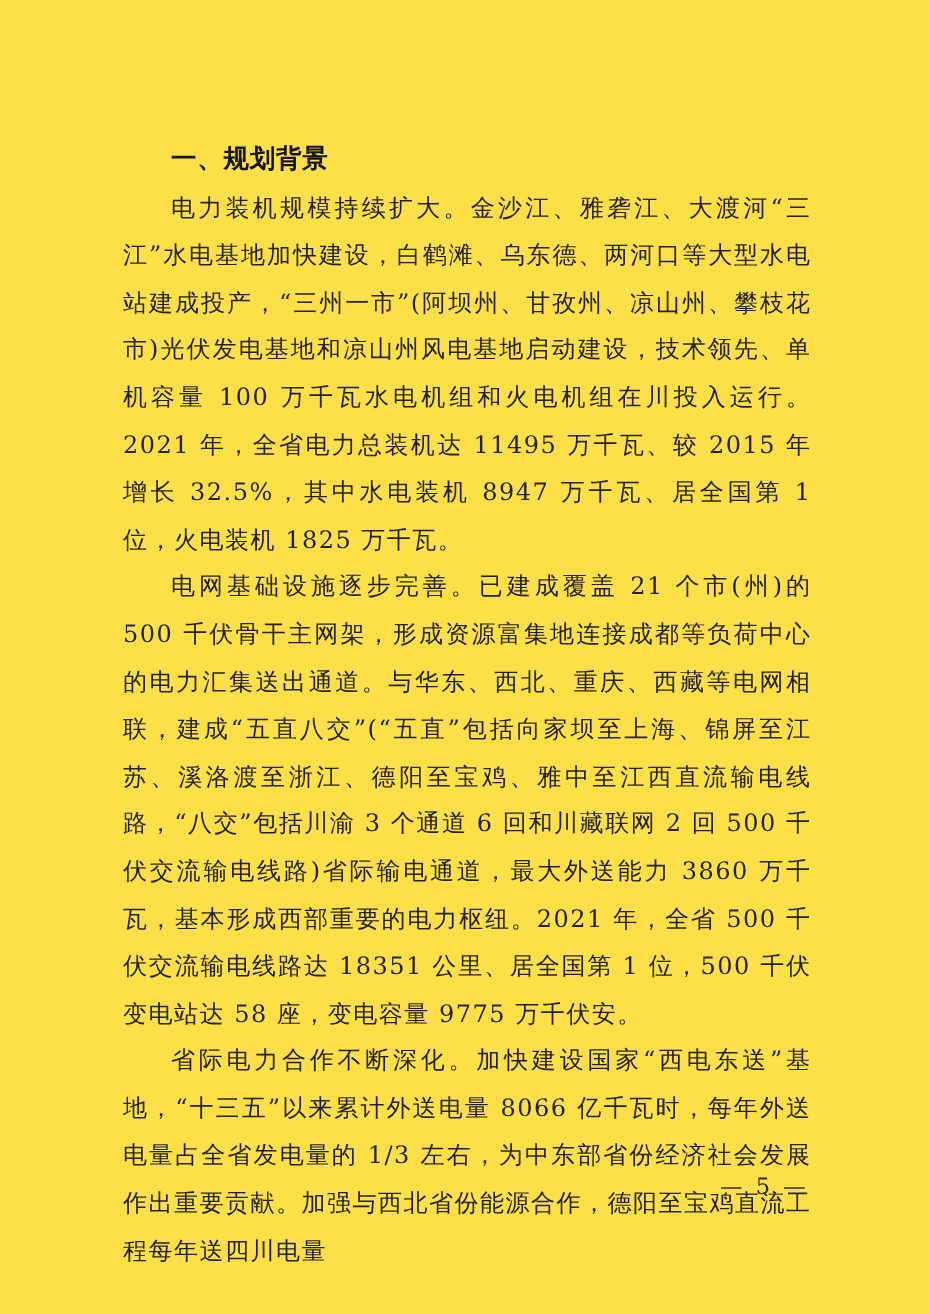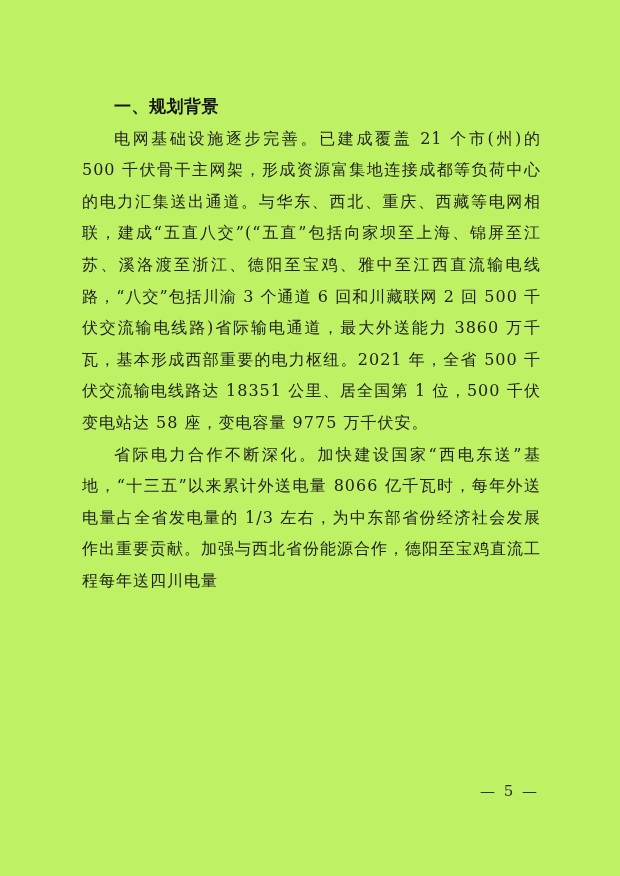--- a/index.html
+++ b/index.html
@@ -4,21 +4,21 @@
 <style>
   html, body {
     margin: 0;
     padding: 0;
     background: #ffffff;
   }
   .page {
     position: relative;
     width: 620px;
     height: 876px;
-    background: #bef264;
+    background: #fde047;
     overflow: hidden;
     color: #1f1f1f;
     font-family: "DejaVu Serif", "Liberation Serif", serif;
   }
   .text-block {
     position: absolute;
     left: 82px;
     top: 91px;
     width: 459px;
   }
@@ -64,17 +64,18 @@
     color: #2b2b2b;
     white-space: nowrap;
   }
 </style>
 </head>
 <body>
 
 <div class="page">
   <div class="text-block">
     <h1 class="section-heading">一、规划背景</h1>
+    <p class="para">电力装机规模持续扩大。金沙江、雅砻江、大渡河“三江”水电基地加快建设，白鹤滩、乌东德、两河口等大型水电站建成投产，“三州一市”(阿坝州、甘孜州、凉山州、攀枝花市)光伏发电基地和凉山州风电基地启动建设，技术领先、单机容量 100 万千瓦水电机组和火电机组在川投入运行。2021 年，全省电力总装机达 11495 万千瓦、较 2015 年增长 32.5%，其中水电装机 8947 万千瓦、居全国第 1 位，火电装机 1825 万千瓦。</p>
     <p class="para">电网基础设施逐步完善。已建成覆盖 21 个市(州)的 500 千伏骨干主网架，形成资源富集地连接成都等负荷中心的电力汇集送出通道。与华东、西北、重庆、西藏等电网相联，建成“五直八交”(“五直”包括向家坝至上海、锦屏至江苏、溪洛渡至浙江、德阳至宝鸡、雅中至江西直流输电线路，“八交”包括川渝 3 个通道 6 回和川藏联网 2 回 500 千伏交流输电线路)省际输电通道，最大外送能力 3860 万千瓦，基本形成西部重要的电力枢纽。2021 年，全省 500 千伏交流输电线路达 18351 公里、居全国第 1 位，500 千伏变电站达 58 座，变电容量 9775 万千伏安。</p>
     <p class="para">省际电力合作不断深化。加快建设国家“西电东送”基地，“十三五”以来累计外送电量 8066 亿千瓦时，每年外送电量占全省发电量的 1/3 左右，为中东部省份经济社会发展作出重要贡献。加强与西北省份能源合作，德阳至宝鸡直流工程每年送四川电量</p>
   </div>
   <div class="page-number">— 5 —</div>
 </div>
 
 </body></html>

